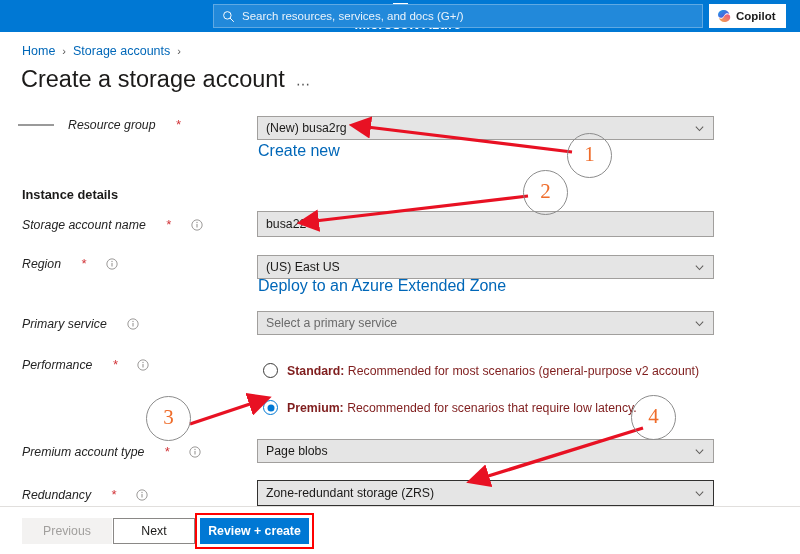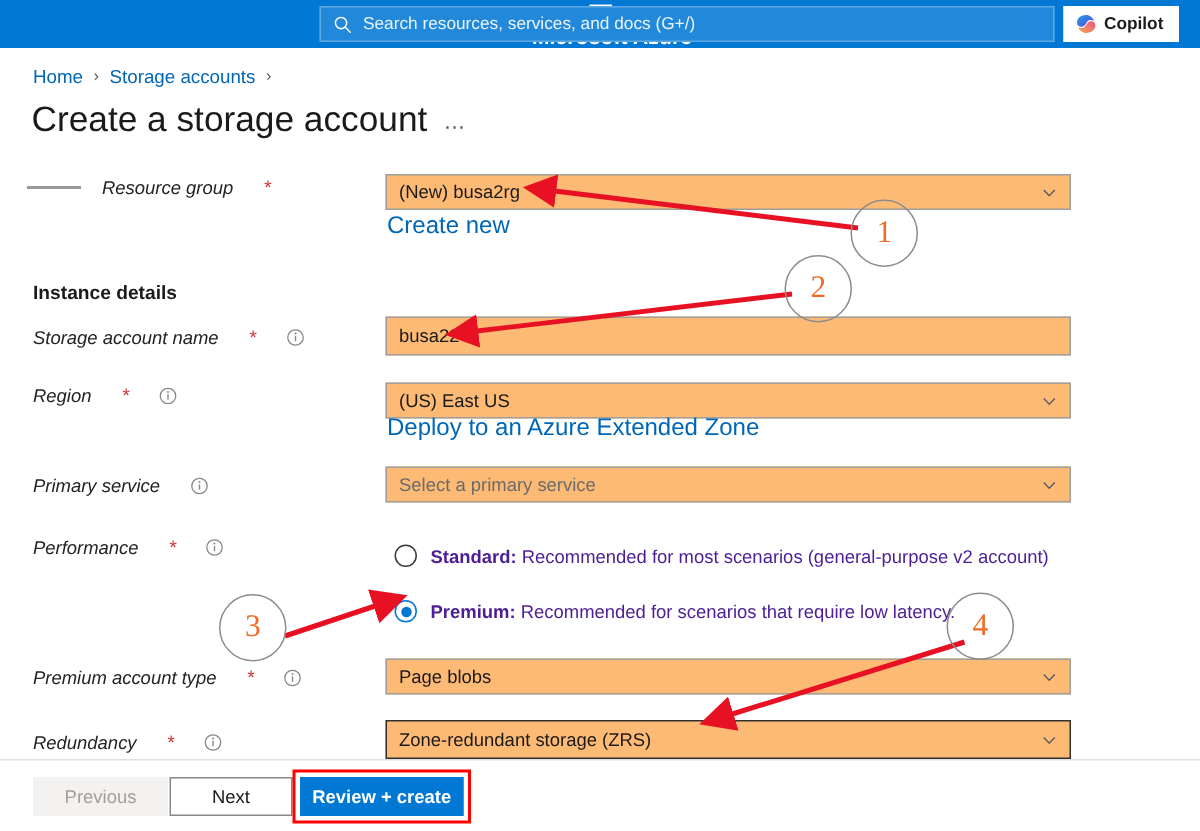--- a/index.html
+++ b/index.html
@@ -72,21 +72,21 @@
     display: flex; align-items: flex-start; gap: 20px; font-style: italic;
   }
   .req { color: #d13438; font-size: 13px; line-height: 1; }
   .infoicon {
     display: inline-flex; width: 12px; height: 12px; flex: 0 0 auto;
     cursor: pointer; position: relative; top: 1px;
   }
 
   .field {
     position: absolute; left: 257px; width: 457px; height: 24px;
-    border: 1px solid #a19f9d; background: #fdba74;
+    border: 1px solid #a19f9d; background: #e5e5e5;
     display: flex; align-items: center; padding: 0 8px;
     font-size: 12.3px; color: #1b1a19;
   }
   .field.focused { border: 1px solid #323130; }
   .field .val { flex: 1 1 auto; white-space: nowrap; overflow: hidden; }
   .field .val.placeholder { color: #6b6b6b; }
   .chev {
     width: 11px; height: 11px; flex: 0 0 auto; margin-left: 6px;
   }
   .sublink {
@@ -114,21 +114,21 @@
     width: 15px; height: 15px; border-radius: 50%;
     border: 1.4px solid #3b3a39; background: #fff;
     flex: 0 0 auto; position: relative;
   }
   .radio.checked { border-color: #0078d4; border-width: 1.4px; }
   .radio.checked::after {
     content: ""; position: absolute; left: 50%; top: 50%;
     width: 7px; height: 7px; border-radius: 50%; background: #0078d4;
     transform: translate(-50%, -50%);
   }
-  .radio-text { font-size: 12.3px; color: #4c1d95; white-space: nowrap; }
+  .radio-text { font-size: 12.3px; color: #7f1d1d; white-space: nowrap; }
   .radio-text b { font-weight: 700; }
 
   
   .footer {
     position: absolute; left: 0; top: 506px; width: 800px; height: 48px;
     background: #fff; border-top: 1px solid #e1dfdd;
   }
   .btn {
     position: absolute; top: 11px; height: 26px;
     display: flex; align-items: center; justify-content: center;

